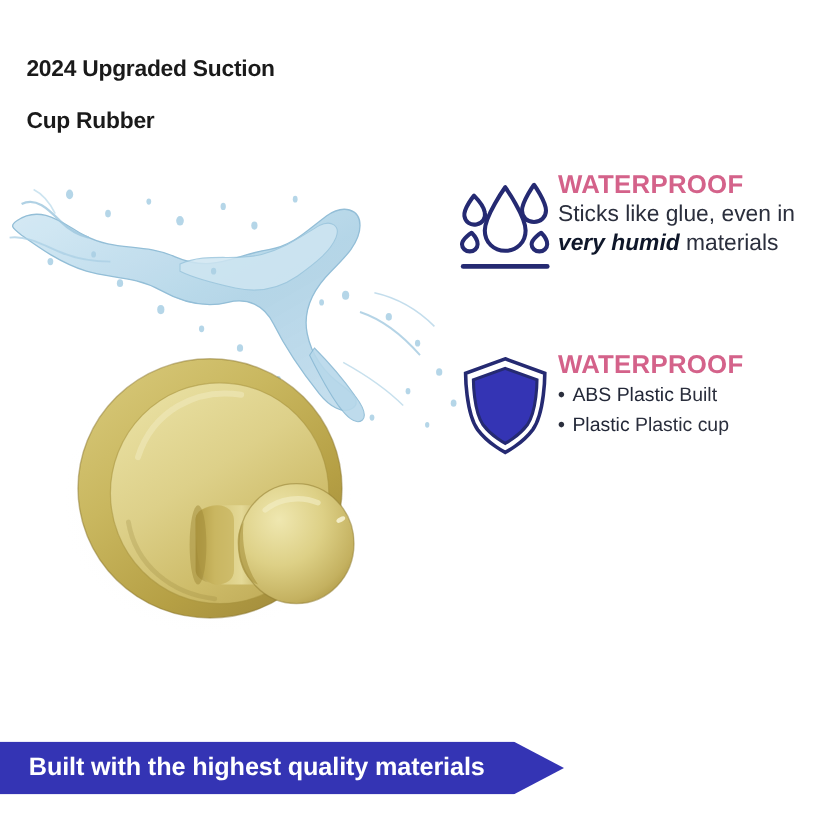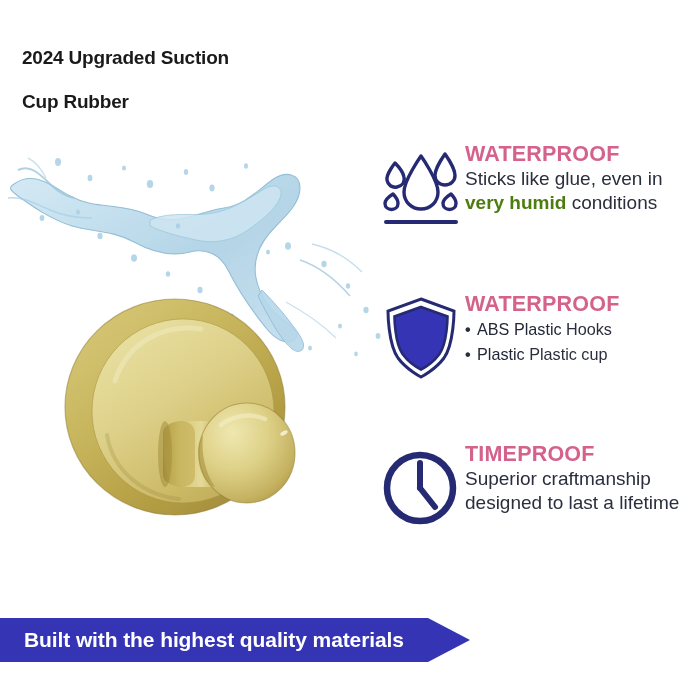--- a/index.html
+++ b/index.html
@@ -85,21 +85,21 @@
     letter-spacing: 0.2px;
     line-height: 25px;
     white-space: nowrap;
   }
   .feature-line {
     font-size: 19px;
     color: #2b2f3d;
     line-height: 23.5px;
     white-space: nowrap;
   }
-  .feature-line b { font-weight: bold; color: #4d7c0f; }
+  .feature-line b { font-weight: bold; color: #0f172a; font-style: italic; }
   .bullet-line {
     font-size: 16.2px;
     color: #2b2f3d;
     line-height: 25px;
     white-space: nowrap;
   }
   .bullet-line .dot {
     display: inline-block;
     width: 12px;
     color: #2b2f3d;
@@ -291,58 +291,42 @@
 
           <path d="M69,48 C69,48 61,53 61,57.5 C61,61 64,63.5 67.5,63.5 C71,63.5 74,61 74,57.5 C74,53 69,48 69,48 Z"></path>
 
           <path d="M4,76 L74,76" stroke-width="4"></path>
         </g>
       </svg>
     </div>
     <div class="feature-text">
       <div class="feature-head">WATERPROOF</div>
       <div class="feature-line">Sticks like glue, even in</div>
-      <div class="feature-line"><b>very humid</b><span> conditions</span></div>
+      <div class="feature-line"><b>very humid</b><span> materials</span></div>
     </div>
   </div>
 
   <div class="feature">
     <div class="feature-icon">
       <svg width="78" height="84" viewBox="0 0 78 84" xmlns="http://www.w3.org/2000/svg">
 
         <path d="M39,3 L72,15 C72,15 72,48 62,62 C53,74 39,81 39,81
                  C39,81 25,74 16,62 C6,48 6,15 6,15 Z" fill="none" stroke="#252a72" stroke-width="3"></path>
 
         <path d="M39,11 L65.5,20.5 C65.5,20.5 65.5,46.5 57.5,58
                  C50,68 39,73.5 39,73.5 C39,73.5 28,68 20.5,58
                  C12.5,46.5 12.5,20.5 12.5,20.5 Z" fill="#3434b4" stroke="#252a72" stroke-width="2.6"></path>
       </svg>
     </div>
     <div class="feature-text">
       <div class="feature-head">WATERPROOF</div>
-      <div class="bullet-line"><span class="dot">•</span><b>ABS Plastic</b><span> Hooks</span></div>
+      <div class="bullet-line"><span class="dot">•</span><b>ABS Plastic</b><span> Built</span></div>
       <div class="bullet-line"><span class="dot">•</span><b>Plastic</b><span> Plastic cup</span></div>
     </div>
   </div>
 
-  <div class="feature">
-    <div class="feature-icon">
-      <svg width="78" height="84" viewBox="0 0 78 84" xmlns="http://www.w3.org/2000/svg">
-        <circle cx="38" cy="42" r="33" fill="none" stroke="#252a72" stroke-width="6.5"></circle>
-        <g stroke="#252a72" stroke-width="6" stroke-linecap="round" fill="none">
-          <path d="M38,42 L38,17"></path>
-          <path d="M38,42 L53,61"></path>
-        </g>
-      </svg>
-    </div>
-    <div class="feature-text">
-      <div class="feature-head">TIMEPROOF</div>
-      <div class="feature-line">Superior craftmanship</div>
-      <div class="feature-line">designed to last a lifetime</div>
-    </div>
-  </div>
 
 </div>
 
 <div class="banner">
   <div class="banner-shape"></div>
   <div class="banner-text">Built with the highest quality materials</div>
 </div>
 
 </body></html>

